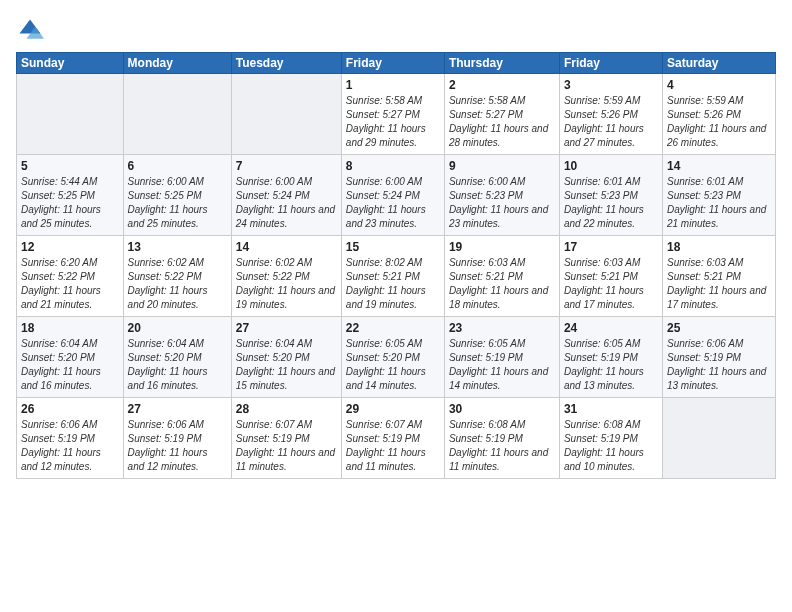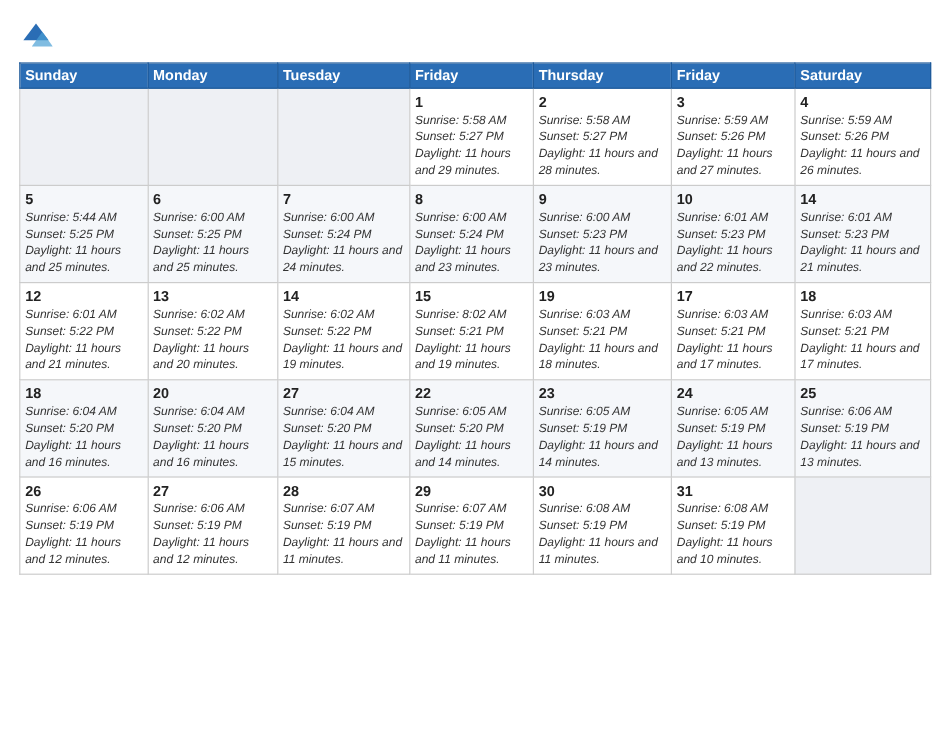--- a/index.html
+++ b/index.html
@@ -206,21 +206,21 @@
           <span class="day-number">14</span>
           <div class="day-info">Sunrise: 6:01 AM
 Sunset: 5:23 PM
 Daylight: 11 hours
 and 21 minutes.</div>
         </td>
       </tr>
       <tr>
         <td>
           <span class="day-number">12</span>
-          <div class="day-info">Sunrise: 6:01 AM
+          <div class="day-info">Sunrise: 6:20 AM
 Sunset: 5:22 PM
 Daylight: 11 hours
 and 21 minutes.</div>
         </td>
         <td>
           <span class="day-number">13</span>
           <div class="day-info">Sunrise: 6:02 AM
 Sunset: 5:22 PM
 Daylight: 11 hours
 and 20 minutes.</div>

